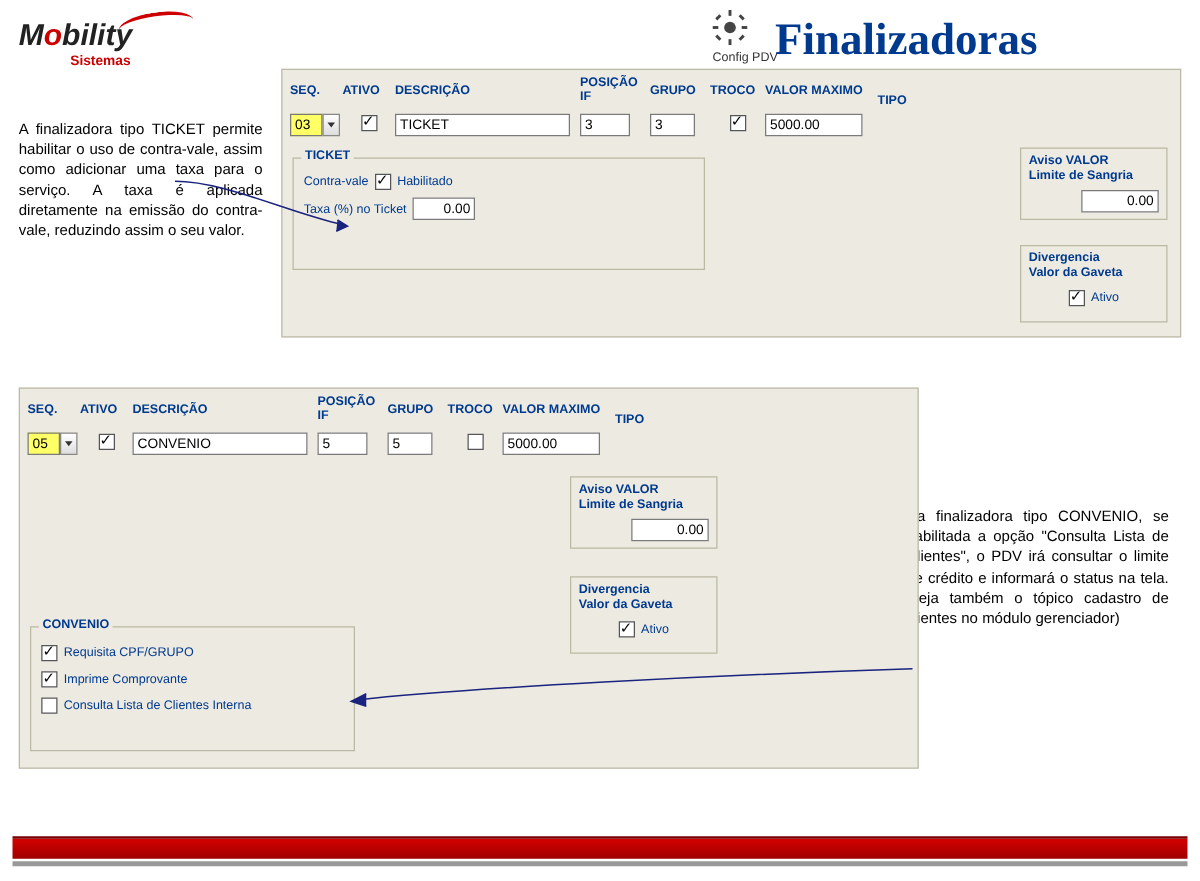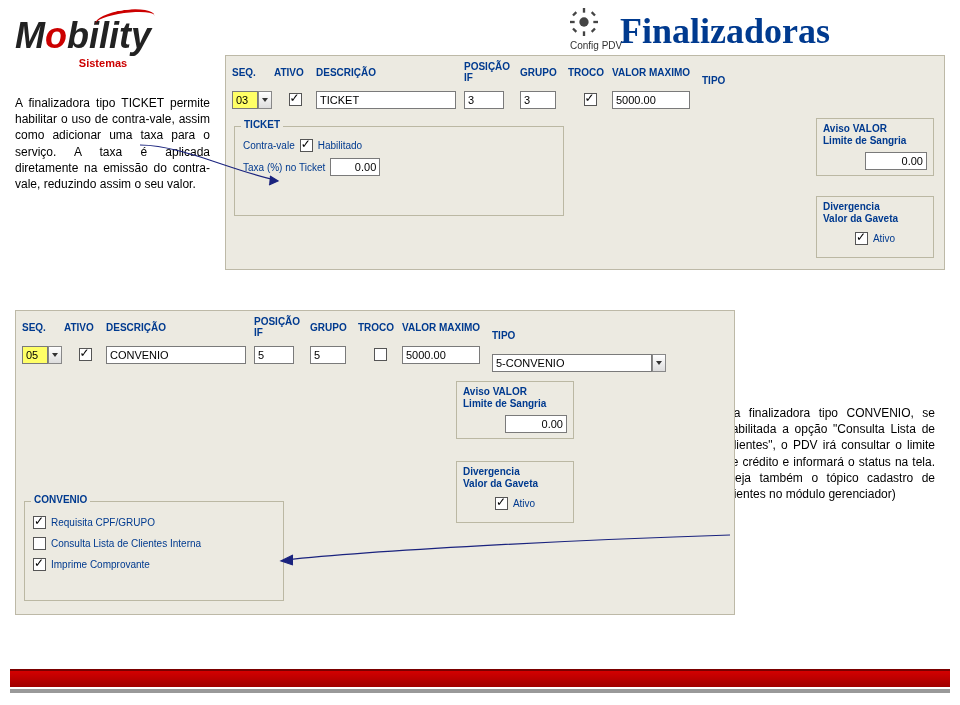--- a/index.html
+++ b/index.html
@@ -7,21 +7,21 @@
     width: 960px;
     height: 705px;
     font-family: Arial, sans-serif;
     background: #fff;
     position: relative;
   }
   .logo {
     position: absolute; top: 15px; left: 15px;
     font-family: Arial, sans-serif;
   }
-  .logo-main { font-size: 36px; font-weight: bold; font-style: italic; color: #222; }
+  .logo-main { font-size: 24px; font-weight: bold; font-style: italic; color: #222; }
   .logo-main .o { color: #c00; }
   .logo-swoosh { position:absolute; top:-5px; left:80px; width:60px; height:20px;
     border-top:3px solid #c00; border-radius:50% 50% 0 0; transform:rotate(-8deg);}
   .logo-sub { font-size: 11px; color: #c00; font-weight:bold; text-align:center; margin-left:40px;}
   .config-icon { position:absolute; top:8px; left:570px; }
   .gear { width:28px; height:28px; margin:0 auto; }
   .config-lbl { font-size:10px; color:#333; font-family: Verdana, sans-serif;}
   .title { position:absolute; top:10px; left:620px; font-size:36px; font-weight:bold; color:#003a8f; font-family:"Times New Roman", serif;}
   .desc1 { position:absolute; top:95px; left:15px; width:195px; font-size:12px; text-align:justify; line-height:1.35;}
   .desc2 { position:absolute; top:405px; left:725px; width:210px; font-size:12px; text-align:justify; line-height:1.35;}
@@ -190,26 +190,20 @@
         <input class="input seq-input" value="05" style="">
         <span class="dd-btn"></span>
       </span>
     </div>
     <div class="col-at"><span class="chk on"></span></div>
     <div class="col-desc"><input class="input" style="width: 140px;" value="CONVENIO"></div>
     <div class="col-pos"><input class="input" style="width: 40px;" value="5"></div>
     <div class="col-grp"><input class="input" style="width: 36px;" value="5"></div>
     <div class="col-trc"><span class="chk"></span></div>
     <div class="col-vmax"><input class="input" style="width: 78px;" value="5000.00"></div>
-    <div class="col-tipo">
-      <span class="dd">
-        <input class="input" style="width: 160px;" value="5-CONVENIO">
-        <span class="dd-btn"></span>
-      </span>
-    </div>
   </div>
 
   <div class="aviso-box" style="top:70px; left:440px; width:118px; height:58px;">
     <div class="aviso-title">Aviso VALOR</div>
     <div class="aviso-title">Limite de Sangria</div>
     <input class="input aviso-val" value="0.00" style="">
   </div>
 
   <div class="diverg-box" style="top:150px; left:440px; width:118px; height:62px;">
     <div class="aviso-title">Divergencia</div>
@@ -220,26 +214,26 @@
     </div>
   </div>
 
   <div class="group convenio-group" style="top:190px; left:8px; width:260px; height:100px;">
     <span class="glabel">CONVENIO</span>
     <div class="row-inline">
       <span class="chk on"></span>
       <span class="lbl">Requisita CPF/GRUPO</span>
     </div>
     <div class="row-inline">
+      <span class="chk on"></span>
+      <span class="lbl">Imprime Comprovante</span>
+    </div>
+    <div class="row-inline">
       <span class="chk"></span>
       <span class="lbl">Consulta Lista de Clientes Interna</span>
-    </div>
-    <div class="row-inline">
-      <span class="chk on"></span>
-      <span class="lbl">Imprime Comprovante</span>
     </div>
   </div>
 </div>
 
 <svg class="arrow" style="top:530px; left:275px; width:460px; height:40px;">
   <path d="M455,5 C300,10 100,20 10,30"></path>
   <path d="M18,25 L6,31 L18,35" fill="#1a237e"></path>
 </svg>
 
 <div class="footer-shadow"></div>

